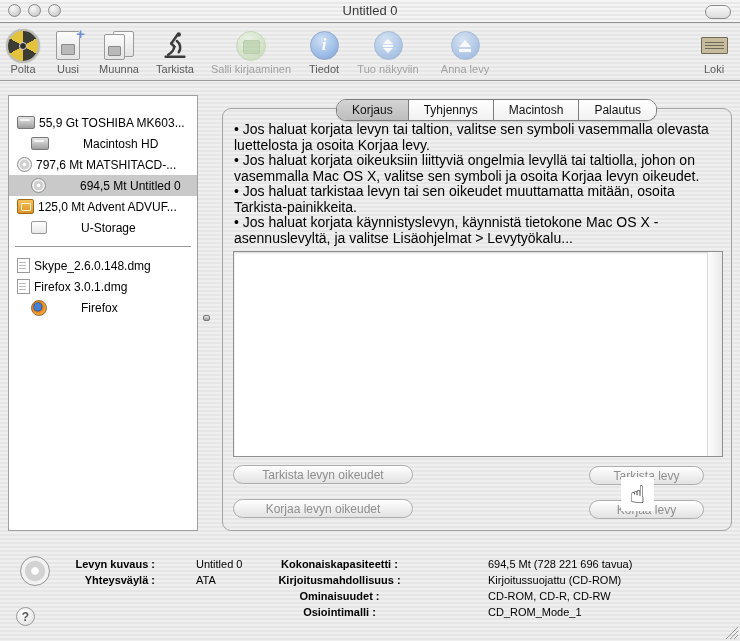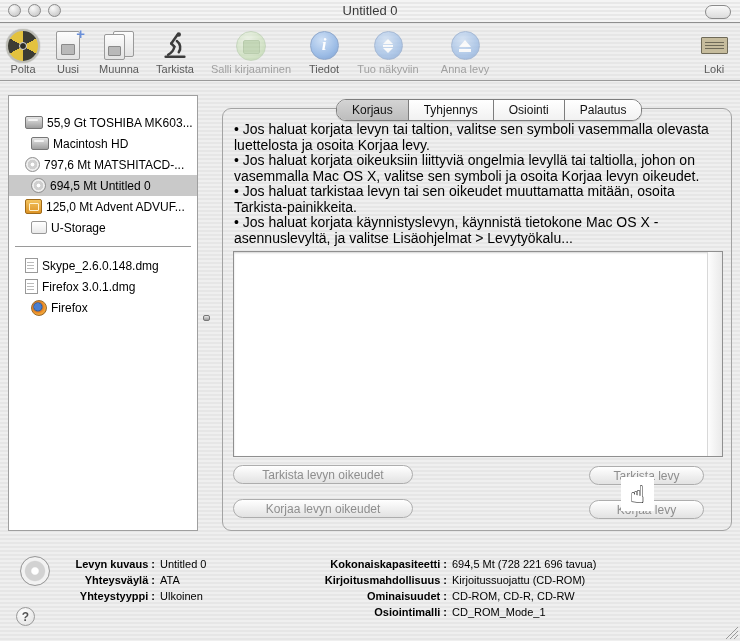--- a/index.html
+++ b/index.html
@@ -73,23 +73,23 @@
   .glyph-reveal .bar{width:10px;height:2px;background:#fff;}
   .glyph-reveal .down{width:0;height:0;border-left:5px solid transparent;border-right:5px solid transparent;border-top:5px solid #fff;}
   .logico{width:27px;height:17px;background:#c6bc9d;border:1px solid #6f6a58;border-radius:1px;
     padding:2px 2px;box-sizing:border-box;}
   .logico .ln{height:1px;background:#6f6a58;margin:2px 1px;}
   
   .sidebar{
     position:absolute;left:8px;top:95px;width:190px;height:436px;
     background:#ffffff;border:1px solid #9f9f9f;box-sizing:border-box;overflow:hidden;
   }
-  .side-row{display:flex;align-items:center;height:21px;padding-left:16px;font-size:12px;color:#000;
+  .side-row{display:flex;align-items:center;height:21px;padding-left:8px;font-size:12px;color:#000;
     white-space:nowrap;cursor:default;}
-  .side-row.indent{padding-left:22px;}
+  .side-row.indent{padding-left:22px;gap:30px;}
   .side-row.selected{background:#c9c9c9;text-align:center;}
   .side-row .sico{margin-right:4px;flex:0 0 auto;display:flex;align-items:center;justify-content:center;}
   .side-sep{height:1px;background:#9a9a9a;margin:8px 6px 8px 6px;}
   .hdd{width:16px;height:11px;border:1px solid #777;border-radius:2px;
     background:linear-gradient(#e6e6e6,#9f9f9f);position:relative;}
   .hdd:after{content:"";position:absolute;left:2px;top:2px;width:10px;height:2px;background:#f4f4f4;border-radius:1px;}
   .cdico{width:15px;height:15px;border-radius:50%;border:1px solid #8f8f8f;box-sizing:border-box;
     background:radial-gradient(circle,#ffffff 0 18%,#cfcfcf 24% 50%,#efefef 55% 70%,#b5b5b5 75% 100%);}
   .usbico{width:15px;height:13px;border-radius:2px;border:1px solid #a06a18;
     background:linear-gradient(#f3c35e,#dd9426);position:relative;}
@@ -138,23 +138,23 @@
   .btn-rperm{left:10px;top:390px;width:180px;}
   .btn-vdisk{left:366px;top:357px;width:115px;}
   .btn-rdisk{left:366px;top:391px;width:115px;}
   
   .bigcd{position:absolute;left:20px;top:556px;width:30px;height:30px;border-radius:50%;
     border:1px solid #9a9a9a;box-sizing:border-box;
     background:radial-gradient(circle,#ffffff 0 16%,#d2d2d2 22% 48%,#f2f2f2 54% 68%,#bdbdbd 74% 100%);}
   .infoblock{position:absolute;font-size:11px;line-height:16px;color:#000;}
   .info-left{left:55px;top:556px;}
   .info-right{left:232px;top:556px;}
-  .info-row{display:flex;}
+  .info-row{display:flex;gap:36px;}
   .info-left .ilbl{width:100px;text-align:right;font-weight:bold;}
-  .info-right .ilbl{width:215px;text-align:right;font-weight:bold;}
+  .info-right .ilbl{width:215px;text-align:center;font-weight:bold;}
   .ival{margin-left:5px;white-space:nowrap;}
   .helpbtn{position:absolute;left:16px;top:607px;width:19px;height:19px;border-radius:50%;
     border:1px solid #9a9a9a;background:radial-gradient(circle at 40% 30%,#ffffff,#dddddd);
     font-size:12px;font-weight:bold;color:#555;display:flex;align-items:center;justify-content:center;
     box-sizing:border-box;cursor:default;}
   .grip{position:absolute;right:2px;bottom:2px;width:16px;height:16px;}
   
   .cursor{position:absolute;left:621px;top:477px;width:33px;height:34px;background:#ffffff;
     display:flex;align-items:center;justify-content:center;pointer-events:none;
     font-family:"DejaVu Sans",sans-serif;font-size:25px;color:#000;}
@@ -318,21 +318,21 @@
       </span>
     <span>Firefox</span>
   </div>
 </div>
 <div class="splitter-dot"></div>
 
 <div class="mainbox">
   <div class="tabstrip">
     <div class="tab selected">Korjaus</div>
     <div class="tab">Tyhjennys</div>
-    <div class="tab">Osiointi</div>
+    <div class="tab">Macintosh</div>
     <div class="tab">Palautus</div>
   </div>
 
   <div class="instructions">
     <p>• Jos haluat korjata levyn tai taltion, valitse sen symboli vasemmalla olevasta luettelosta ja osoita Korjaa levy.</p>
     <p>• Jos haluat korjata oikeuksiin liittyviä ongelmia levyllä tai taltiolla, johon on vasemmalla Mac OS X, valitse sen symboli ja osoita Korjaa levyn oikeudet.</p>
     <p>• Jos haluat tarkistaa levyn tai sen oikeudet muuttamatta mitään, osoita Tarkista-painikkeita.</p>
     <p>• Jos haluat korjata käynnistyslevyn, käynnistä tietokone Mac OS X -asennuslevyltä, ja valitse Lisäohjelmat &gt; Levytyökalu...</p>
   </div>
 
@@ -349,24 +349,20 @@
 <div class="bigcd"></div>
 
 <div class="infoblock info-left">
   <div class="info-row">
       <span class="ilbl">Levyn kuvaus :</span>
       <span class="ival">Untitled 0</span>
     </div>
   <div class="info-row">
       <span class="ilbl">Yhteysväylä :</span>
       <span class="ival">ATA</span>
-    </div>
-  <div class="info-row">
-      <span class="ilbl">Yhteystyyppi :</span>
-      <span class="ival">Ulkoinen</span>
     </div>
 </div>
 
 <div class="infoblock info-right">
   <div class="info-row">
       <span class="ilbl">Kokonaiskapasiteetti :</span>
       <span class="ival">694,5 Mt (728 221 696 tavua)</span>
     </div>
   <div class="info-row">
       <span class="ilbl">Kirjoitusmahdollisuus :</span>

